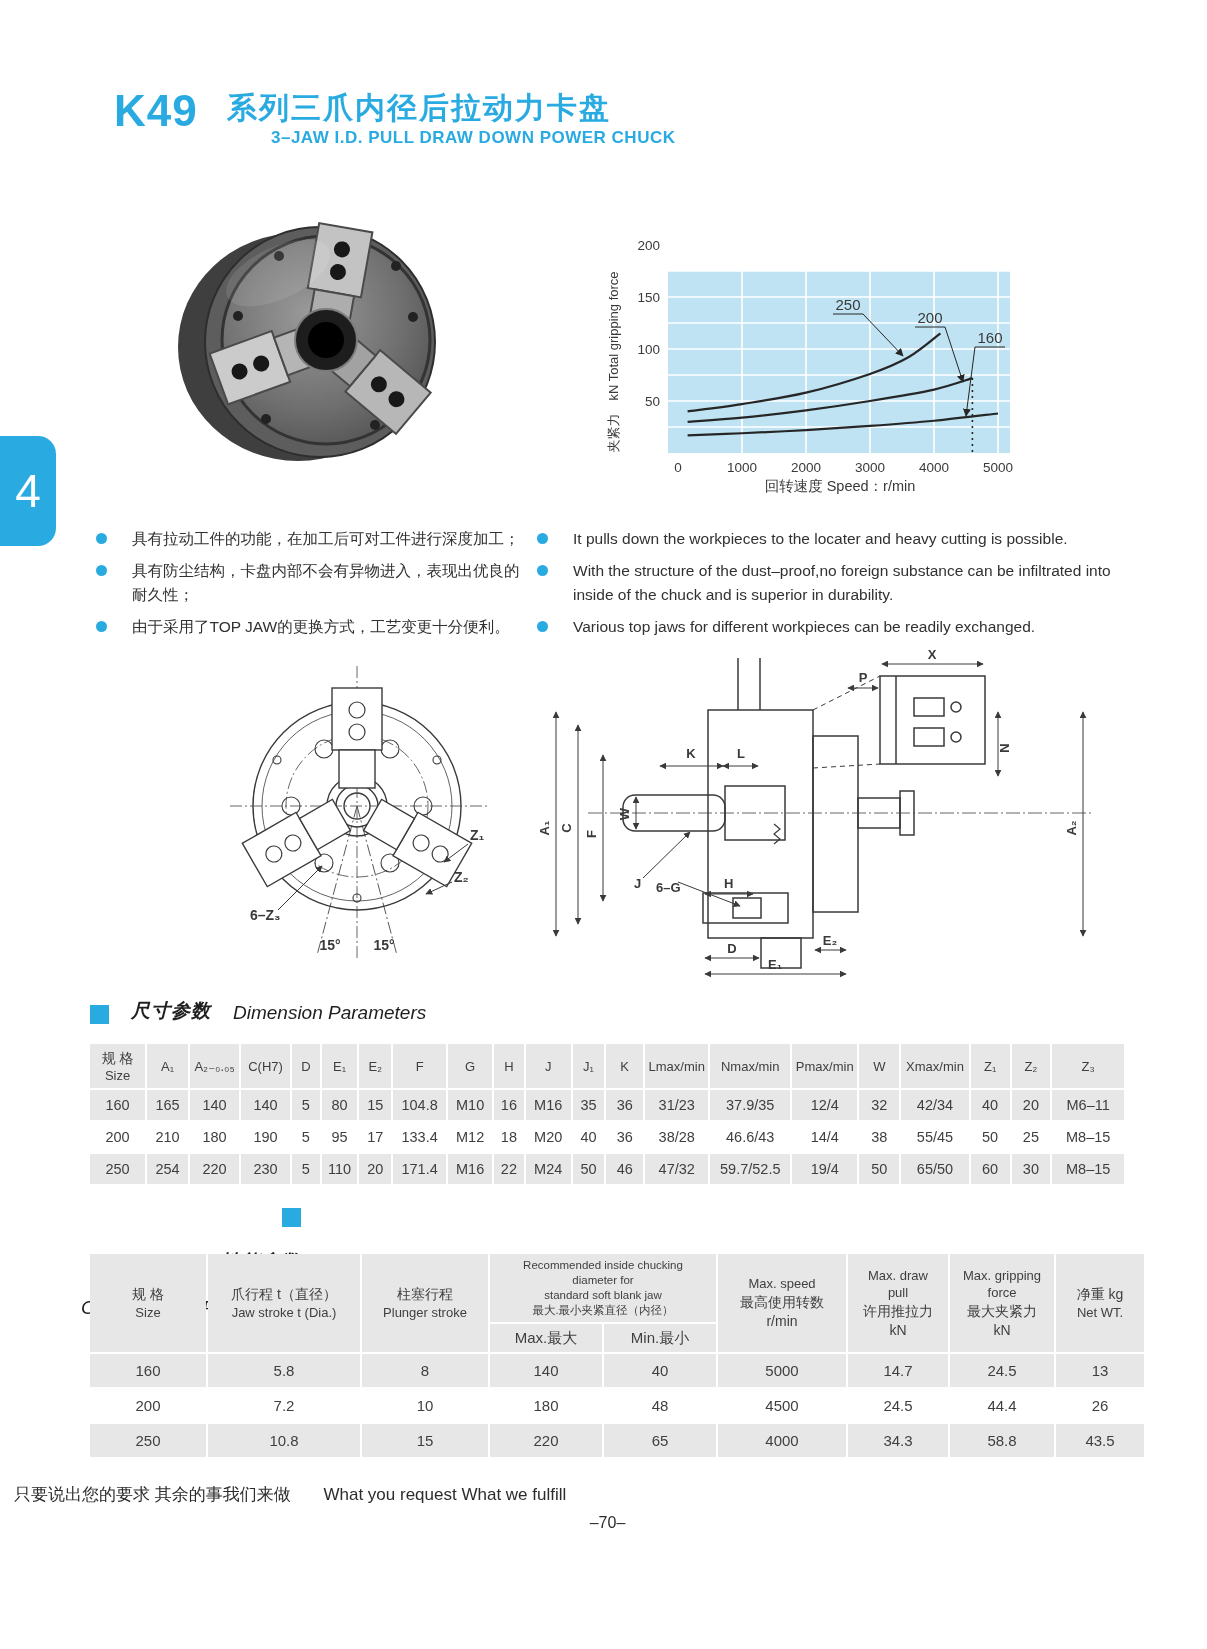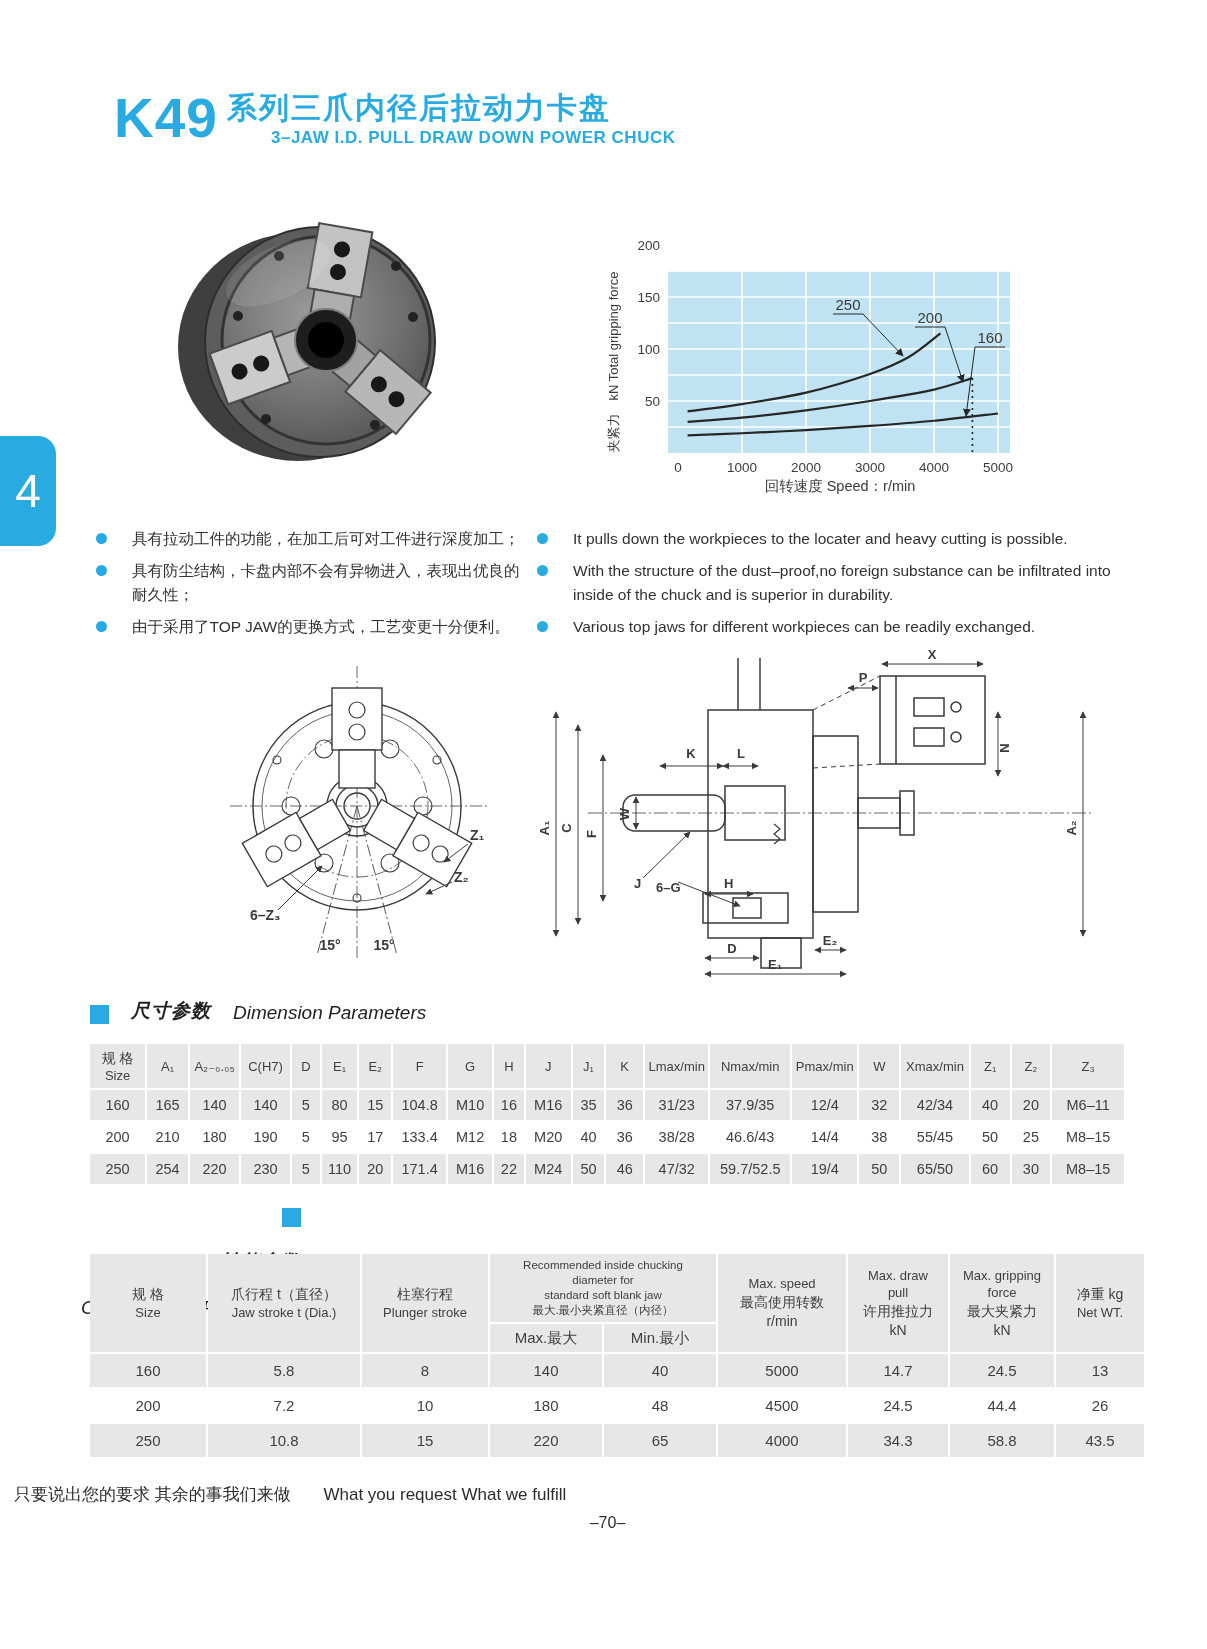--- a/index.html
+++ b/index.html
@@ -1,21 +1,21 @@
 <!DOCTYPE html>
 <html style="--brand: #29abe2;"><head>
 <meta charset="utf-8">
 <style>
   :root{ --brand:#29abe2; --ink:#3c3c3c; --cellbg:#e7e7e7; }
   html,body{margin:0;padding:0;background:#fff;}
   .page{position:relative;width:1207px;height:1649px;background:#fff;overflow:hidden;
         font-family:"Liberation Sans","DejaVu Sans",sans-serif;color:var(--ink);}
   .abs{position:absolute;}
   
-  .k49{left:114px;top:86px;font-size:55px;font-weight:700;color:var(--brand);letter-spacing:1px;}
+  .k49{left:114px;top:86px;font-size:44px;font-weight:700;color:var(--brand);letter-spacing:1px;}
   .tzh{left:227px;top:88px;font-size:30px;font-weight:700;color:var(--brand);letter-spacing:2px;}
   .ten{left:228px;top:128px;font-size:17px;font-weight:600;color:var(--brand);letter-spacing:.5px;margin-left:43px;}
   
   .side-tab{left:0;top:436px;width:56px;height:110px;background:var(--brand);
             border-radius:0 18px 18px 0;display:flex;align-items:center;justify-content:center;}
   .side-tab span{color:#fff;font-size:46px;}
   
   .feat-col{display:flex;flex-direction:column;}
   .feat{display:flex;gap:25px;margin-bottom:9px;font-size:15.5px;color:#313131;line-height:1.5;}
   .feat .dot{width:11px;height:11px;border-radius:50%;background:var(--brand);flex:none;margin-top:6px;}

